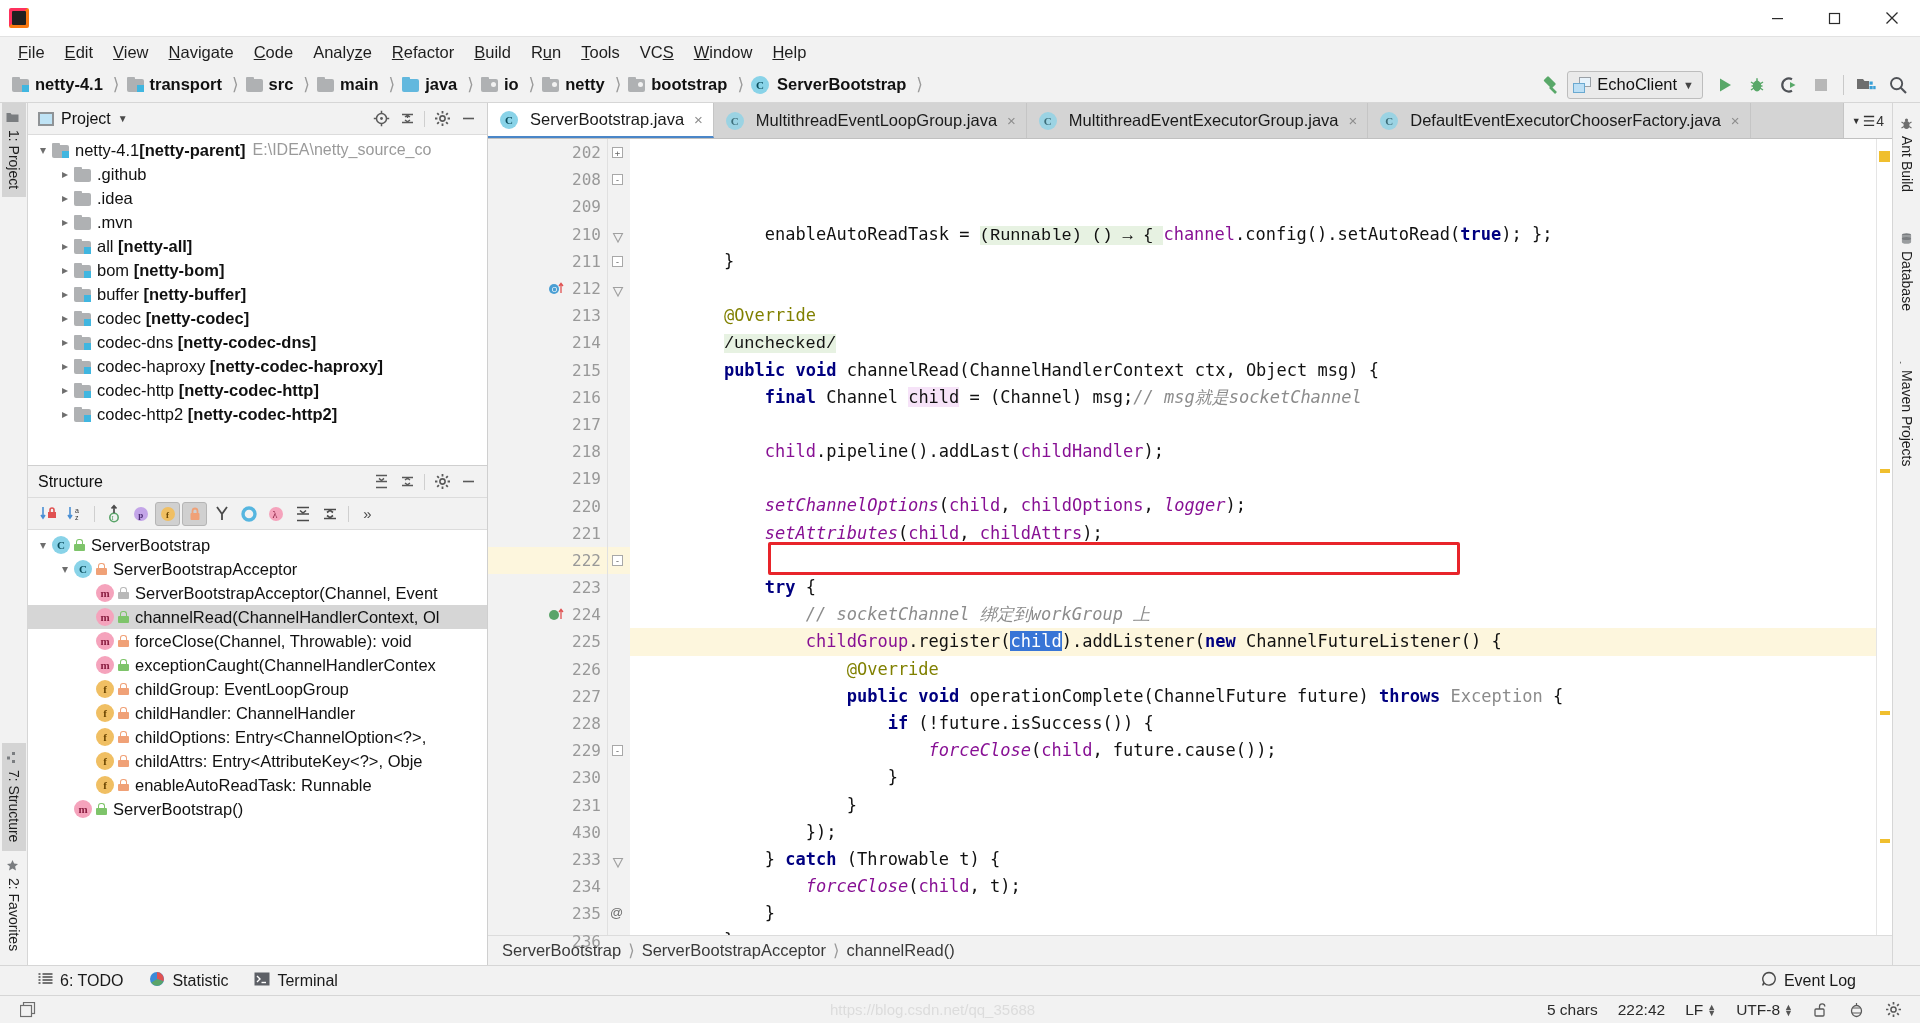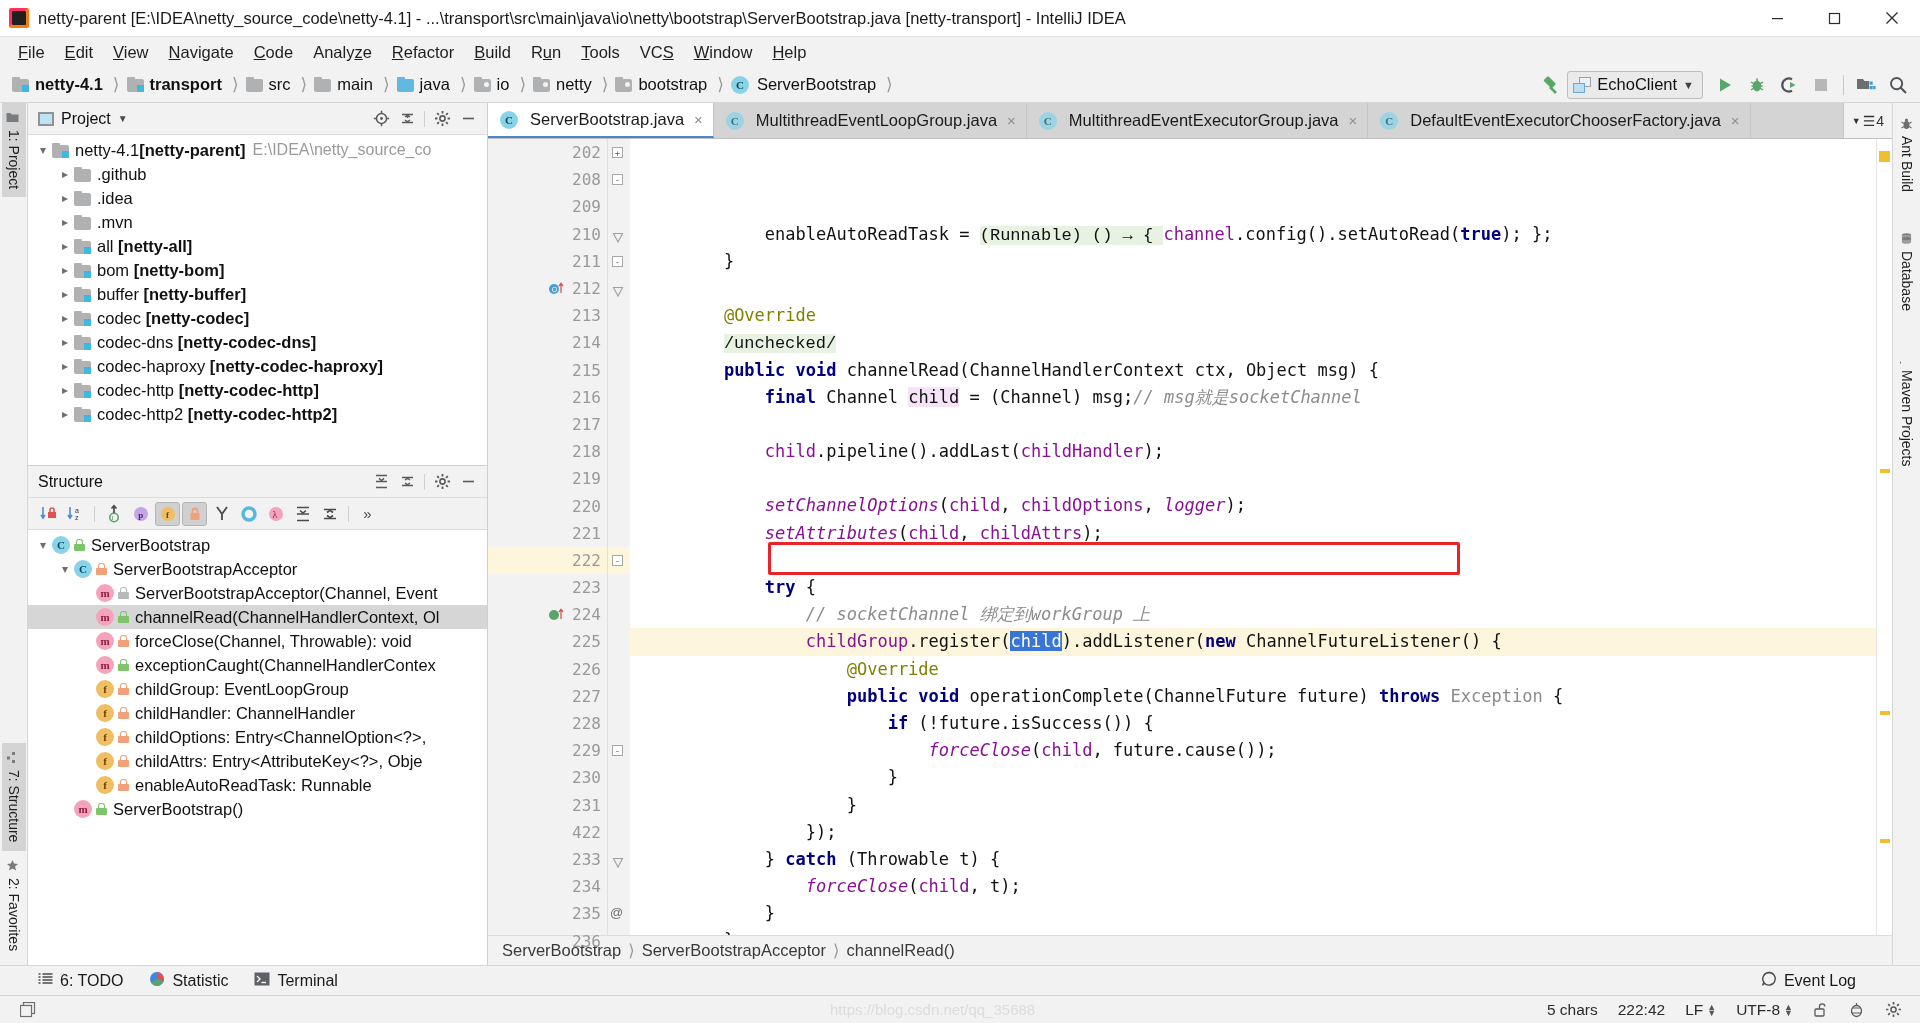--- a/index.html
+++ b/index.html
@@ -50,21 +50,21 @@
     padding: 3px 10px; font-size: 16.5px; color: #1e1e1e; cursor: default; white-space: nowrap;
   }
   .menu-item u { text-decoration: underline; }
 
   
   .navbar {
     height: 36px; display: flex; align-items: center; padding: 0 6px 0 10px;
     background: #f2f2f2; border-bottom: 1px solid #d6d6d6; flex: 0 0 36px;
   }
   .crumb { display: flex; align-items: center; height: 26px; padding: 0 2px; }
-  .crumb .lbl { font-size: 16.5px; color: #111; padding: 0 3px; white-space: nowrap; }
+  .crumb .lbl { font-size: 16.5px; color: #111; padding: 0 3px; white-space: nowrap; font-weight: bold; }
   .crumb .lbl.bold { font-weight: bold; }
   .crumb-sep {
     font-size: 17px; color: #9a9a9a; padding: 0 5px; user-select:none;
   }
   .ficon { width: 17px; height: 15px; position: relative; flex:0 0 17px; margin-right:3px; }
   .ficon .body { position:absolute; left:0; top:2px; width:17px; height:13px; background:#afb1b3; border-radius: 1px 2px 2px 2px; }
   .ficon .tab  { position:absolute; left:0; top:0px; width:8px; height:3px; background:#afb1b3; border-radius:1px 1px 0 0; }
   .ficon.mod .badge { position:absolute; right:0; bottom:0; width:7px; height:7px; background:#40b6e0; }
   .ficon.src .body { background:#62b8de; }
   .ficon.pkg .body { background:#afb1b3; }
@@ -229,21 +229,20 @@
 </style>
 </head>
 <body>
 
 <div class="app">
 
   <div class="titlebar">
     <div class="title-icon">
         <div class="ij"></div>
       </div>
-    <div class="title-text">netty-parent [E:\IDEA\netty_source_code\netty-4.1] - ...\transport\src\main\java\io\netty\bootstrap\ServerBootstrap.java [netty-transport] - IntelliJ IDEA</div>
     <div class="title-spacer"></div>
     <div class="win-btns">
       <div class="win-btn">
         <svg width="13" height="13" viewBox="0 0 13 13">
             <rect x="1" y="6" width="11" height="1.2" fill="currentColor"></rect>
           </svg>
       </div>
       <div class="win-btn">
         <svg width="13" height="13" viewBox="0 0 13 13">
             <rect x="1.5" y="1.5" width="10" height="10" fill="none" stroke="currentColor" stroke-width="1.2"></rect>
@@ -856,21 +855,21 @@
                   <circle cx="6" cy="9" r="5" fill="#5aa469"></circle>
                   <path d="M13 13 L13 4 M11 6 L13 3.4 L15 6" stroke="#e05252" stroke-width="1.3" fill="none"></path>
                 </svg></span></div>
             <div class="gline">225</div>
             <div class="gline">226</div>
             <div class="gline">227</div>
             <div class="gline">228</div>
             <div class="gline">229</div>
             <div class="gline">230</div>
             <div class="gline">231</div>
-            <div class="gline">422</div>
+            <div class="gline">430</div>
             <div class="gline">233</div>
             <div class="gline">234</div>
             <div class="gline">235</div>
             <div class="gline">236</div>
           </div>
         <div class="fold-col" id="fold-col">
             <div style="height: 27.2px; position: relative;">
               <span style="position: absolute; left: 4px; top: 8px; width: 11px; height: 11px; border: 1px solid rgb(168, 168, 168); background: rgb(255, 255, 255); color: rgb(102, 102, 102); font-size: 9px; line-height: 10px; text-align: center; font-family: &quot;DejaVu Sans Mono&quot;, monospace;">+</span>
             </div>
             <div style="height: 27.2px; position: relative;">

